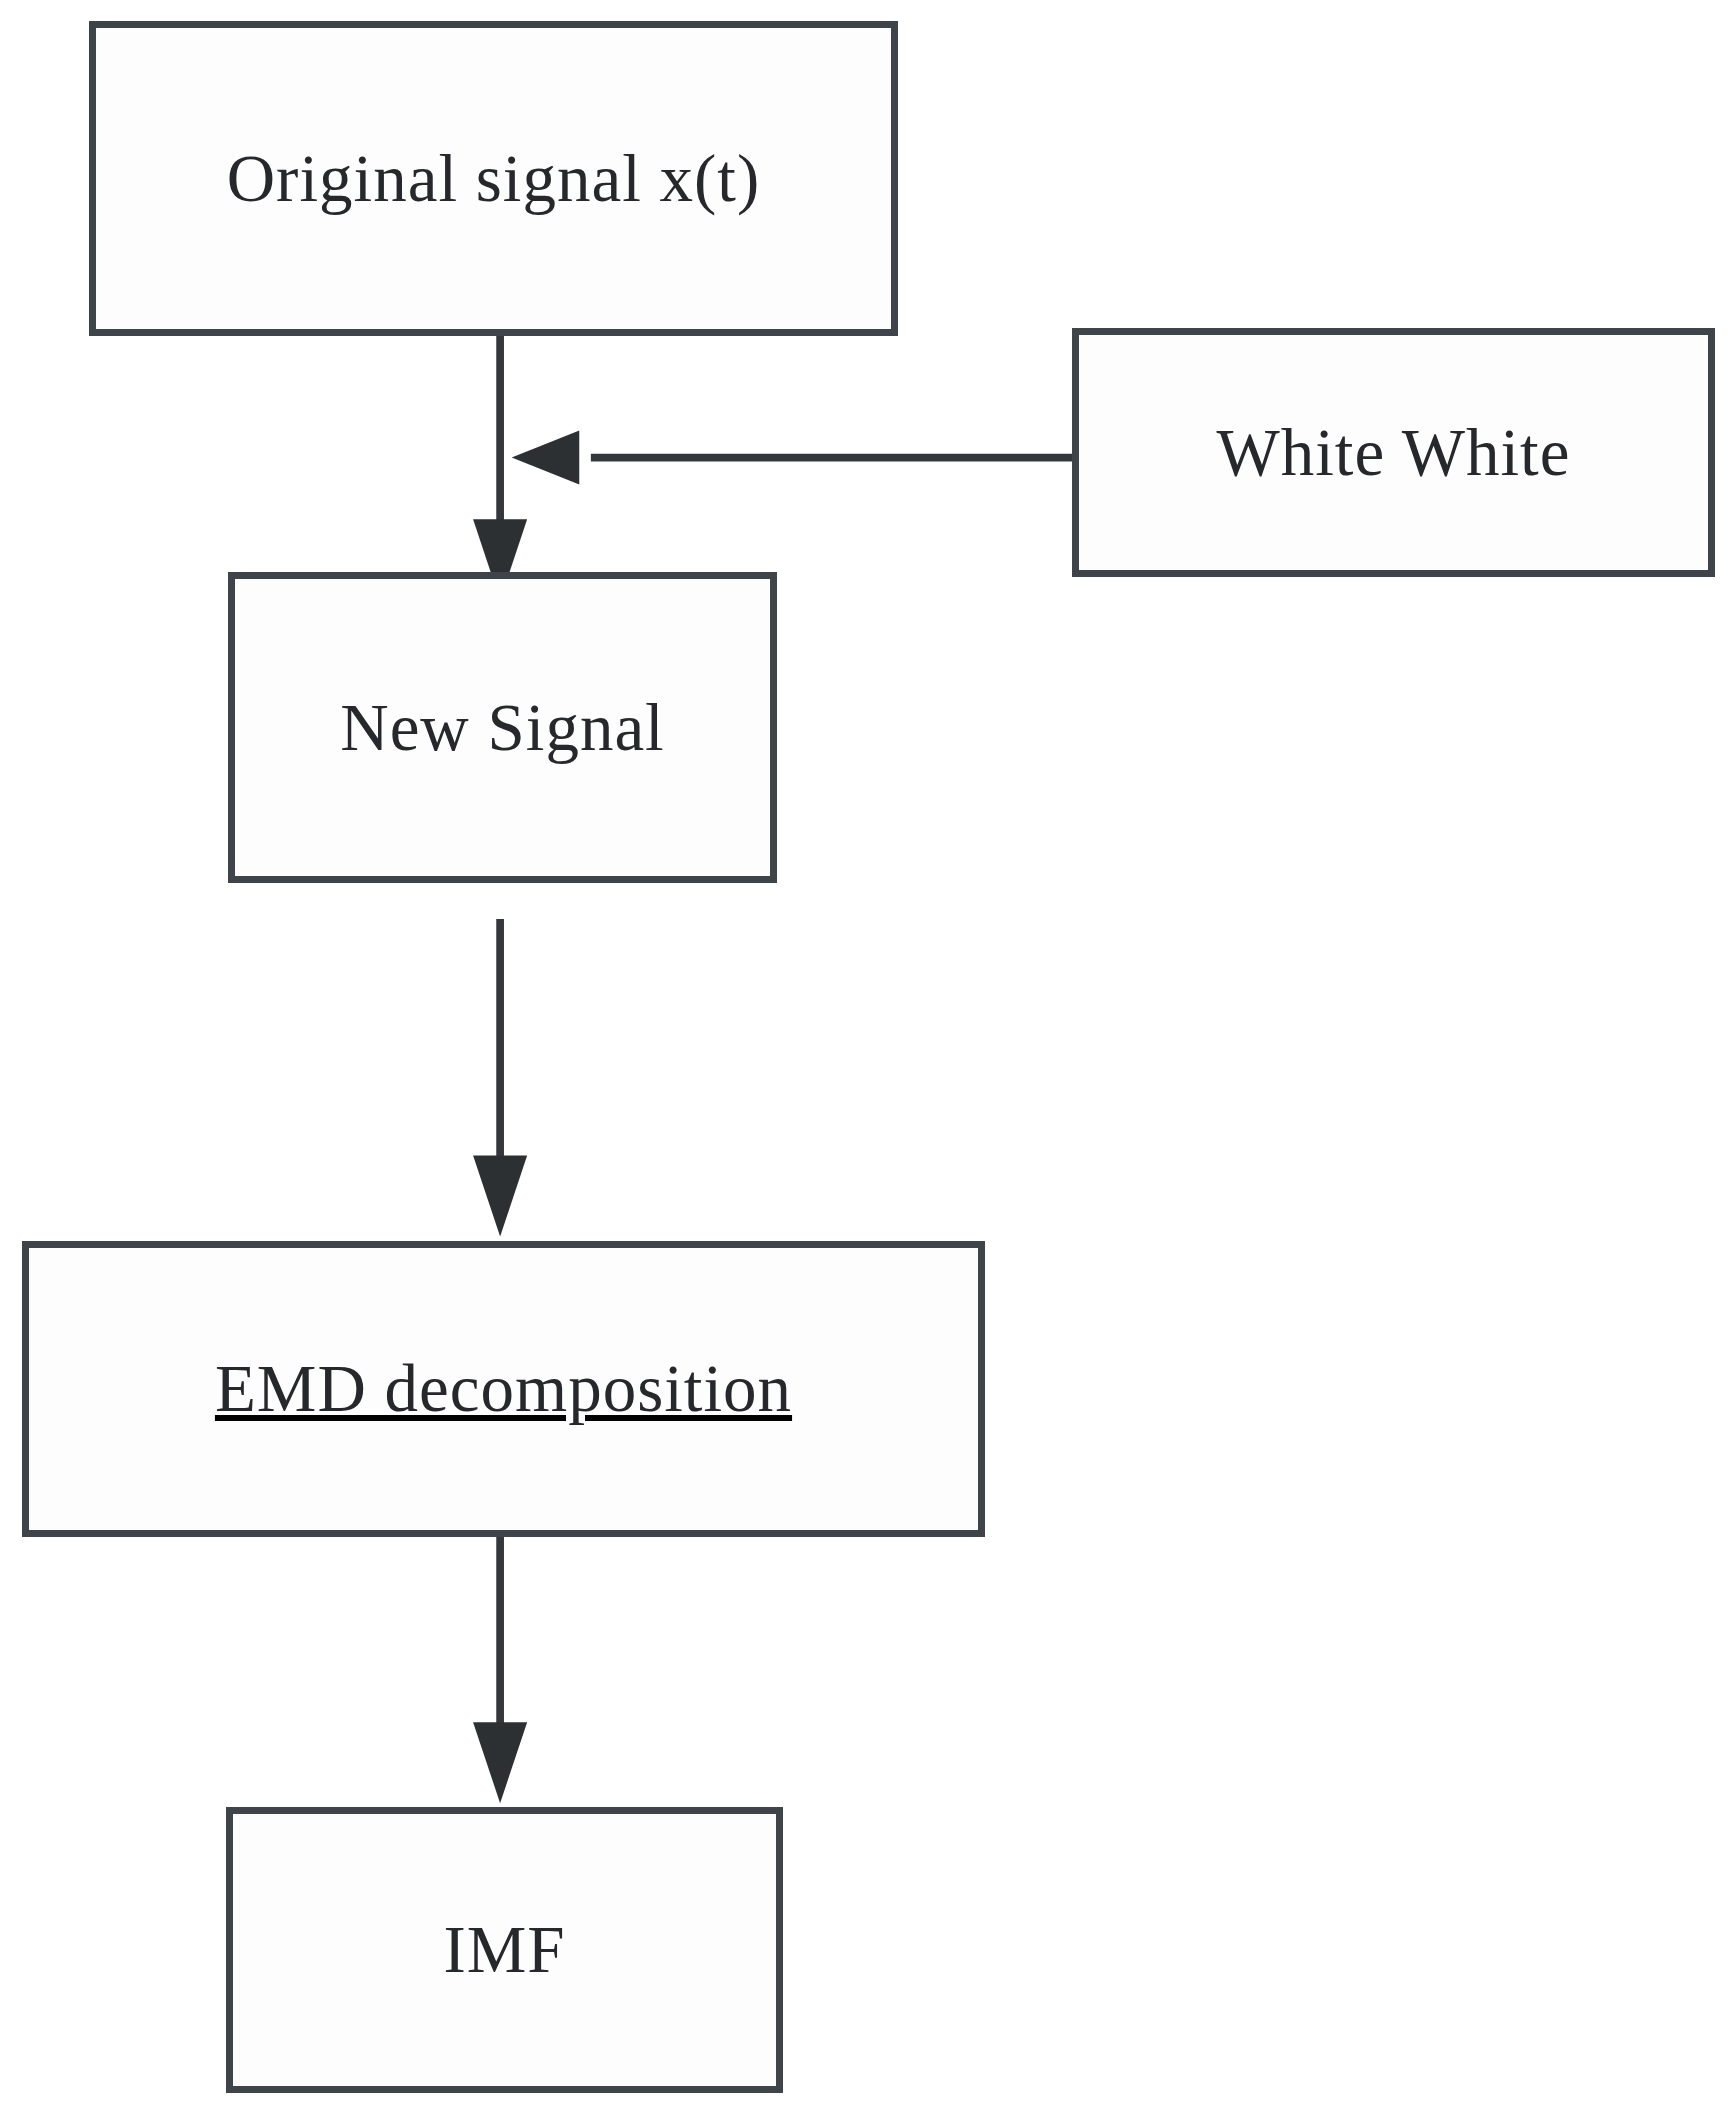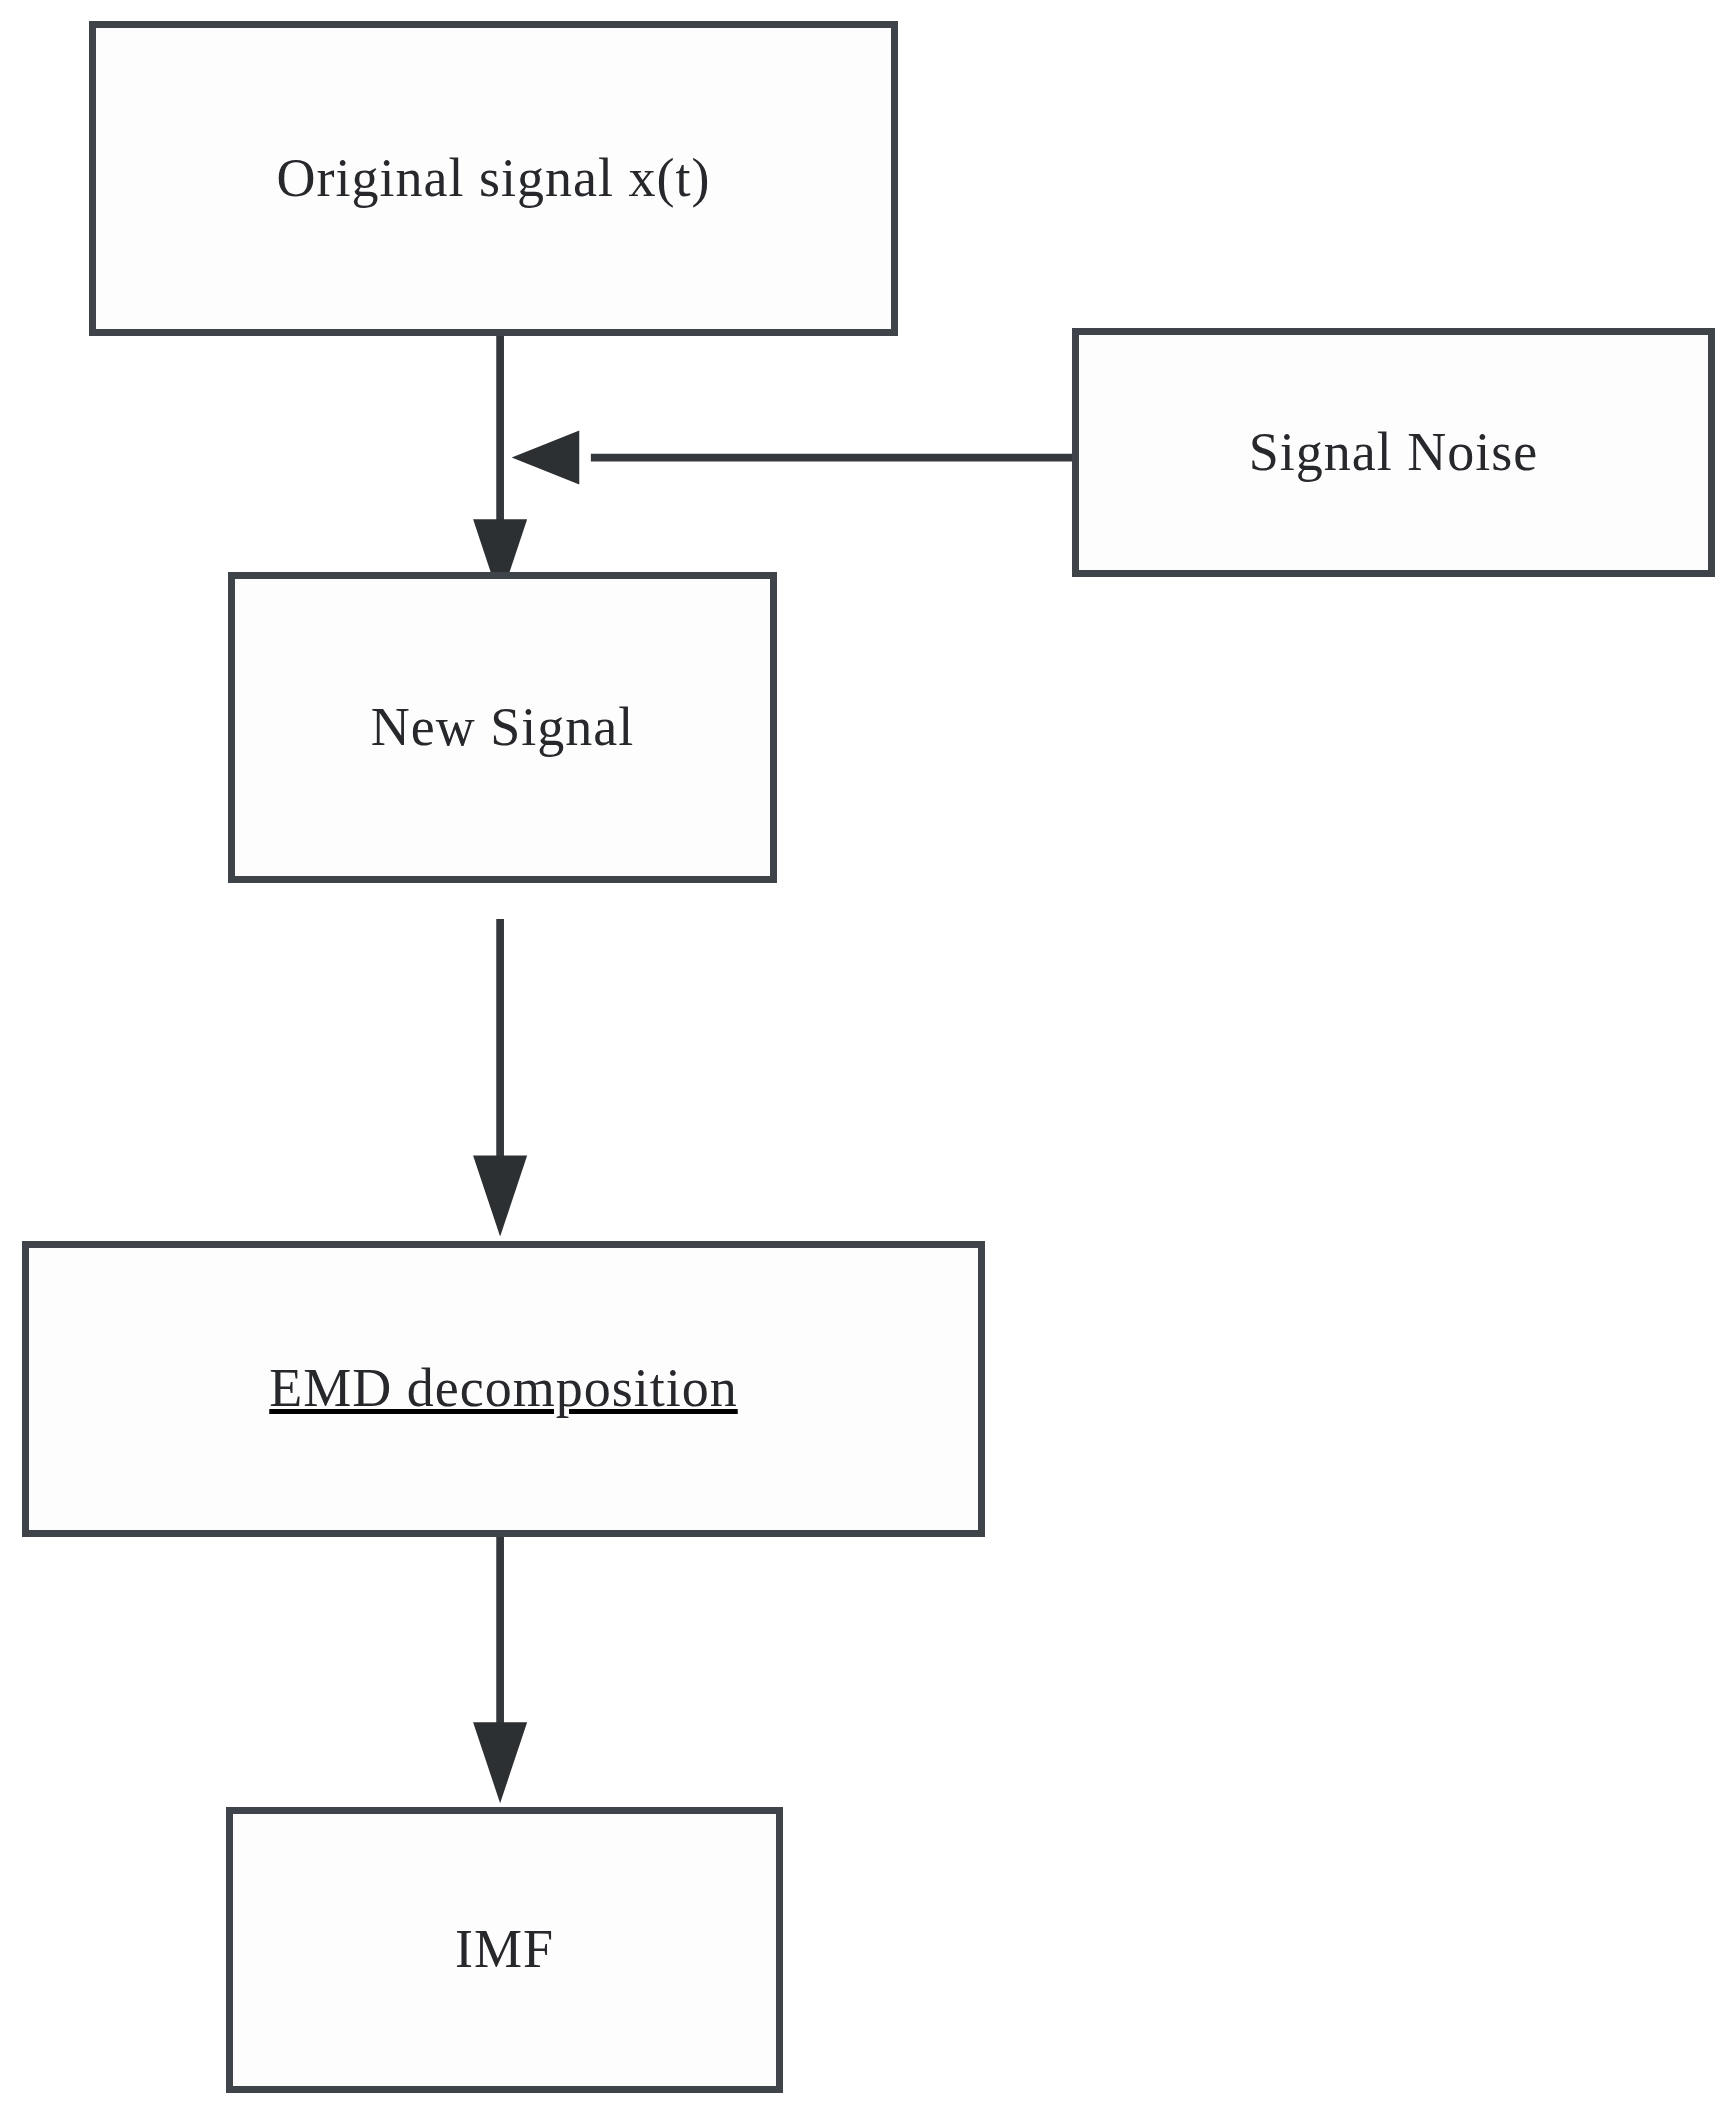--- a/index.html
+++ b/index.html
@@ -44,21 +44,21 @@
     position: absolute;
     border: 7.7px solid var(--color-border);
     background: var(--color-box_fill);
     display: flex;
     align-items: center;
     justify-content: center;
     text-align: center;
   }
   .node .label {
     color: var(--color-text);
-    font-size: 54px;
+    font-size: 67px;
     line-height: 1.1;
     white-space: nowrap;
     letter-spacing: 1px;
   }
   .node-original    { left:  89px; top:   21px; width: 809px; height: 315px; }
   .node-white-noise { left: 1072px; top:  328px; width: 643px; height: 249px; }
   .node-new-signal  { left: 228px; top:  572px; width: 549px; height: 311px; }
   .node-emd         { left:  22px; top: 1241px; width: 963px; height: 296px; text-decoration: underline; }
   .node-imf         { left: 226px; top: 1807px; width: 557px; height: 286px; }
 </style>
@@ -88,21 +88,21 @@
       <line x1="518" y1="1592" x2="518" y2="1795"></line>
       <polygon points="518,1868 490,1784 546,1784"></polygon>
     </g>
   </svg>
 
   <div class="node node-original">
     <span class="label">Original signal x(t)</span>
   </div>
 
   <div class="node node-white-noise">
-    <span class="label">Signal Noise</span>
+    <span class="label">White White</span>
   </div>
 
   <div class="node node-new-signal">
     <span class="label">New Signal</span>
   </div>
 
   <div class="node node-emd">
     <span class="label">EMD decomposition</span>
   </div>
 

